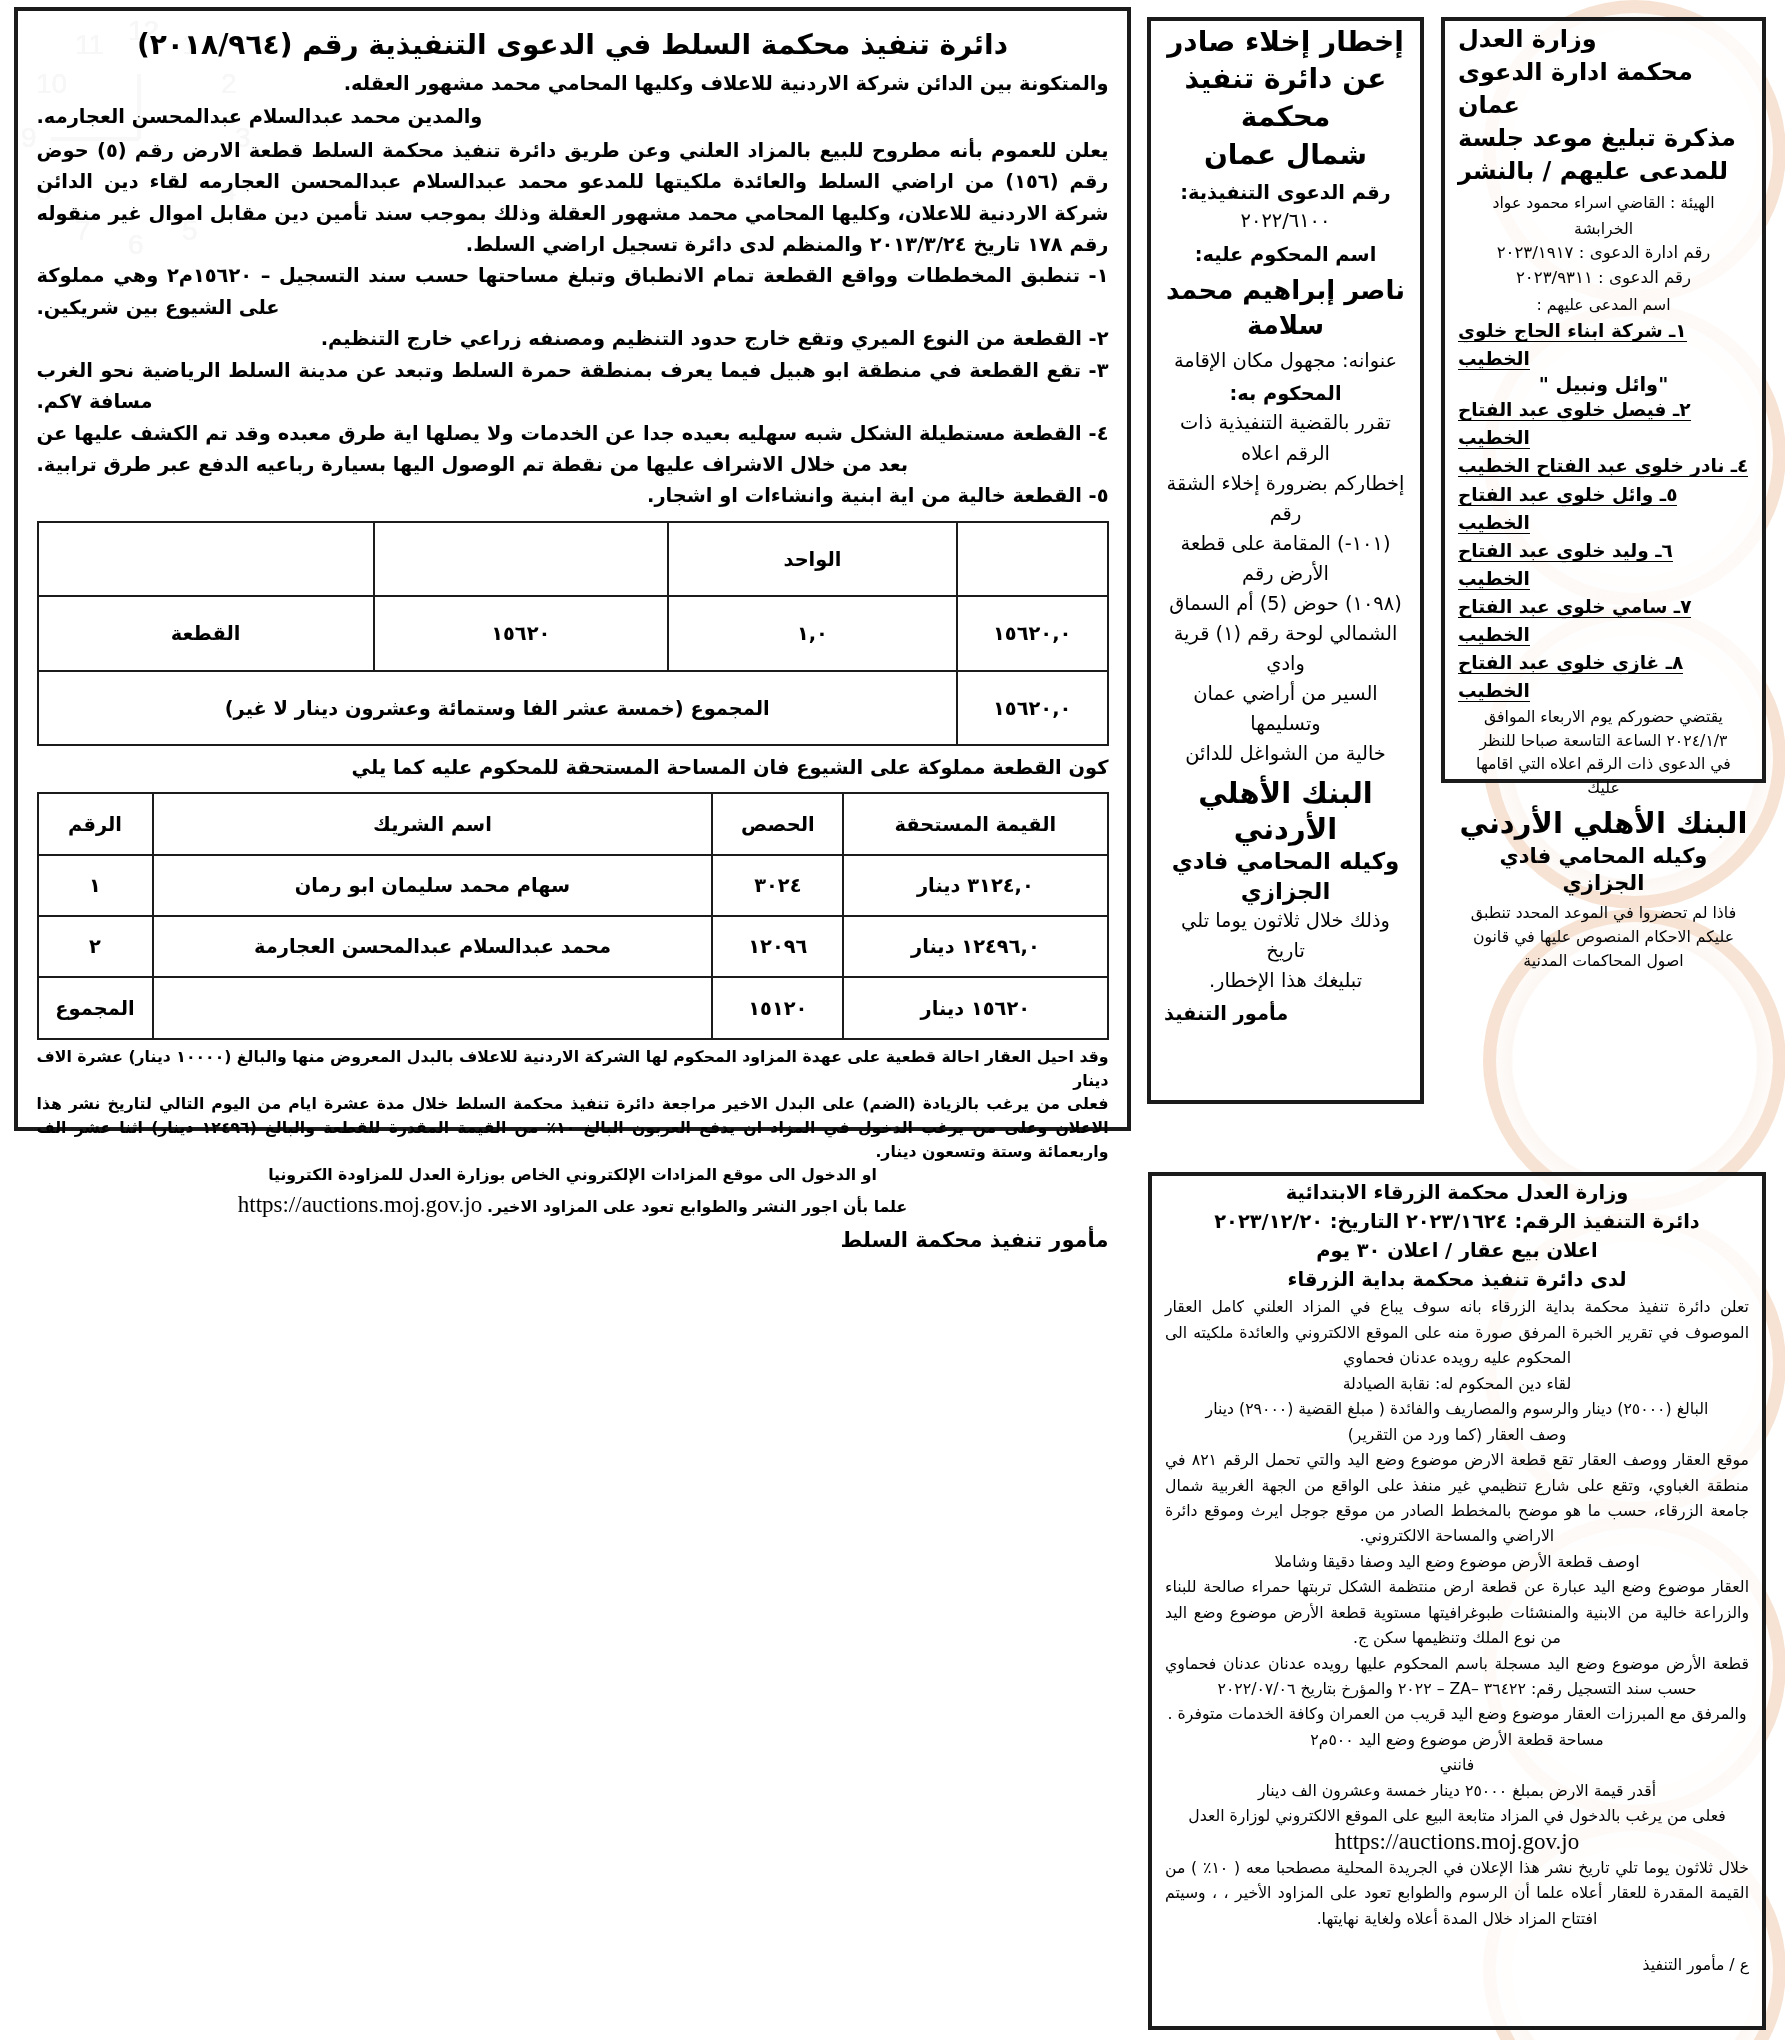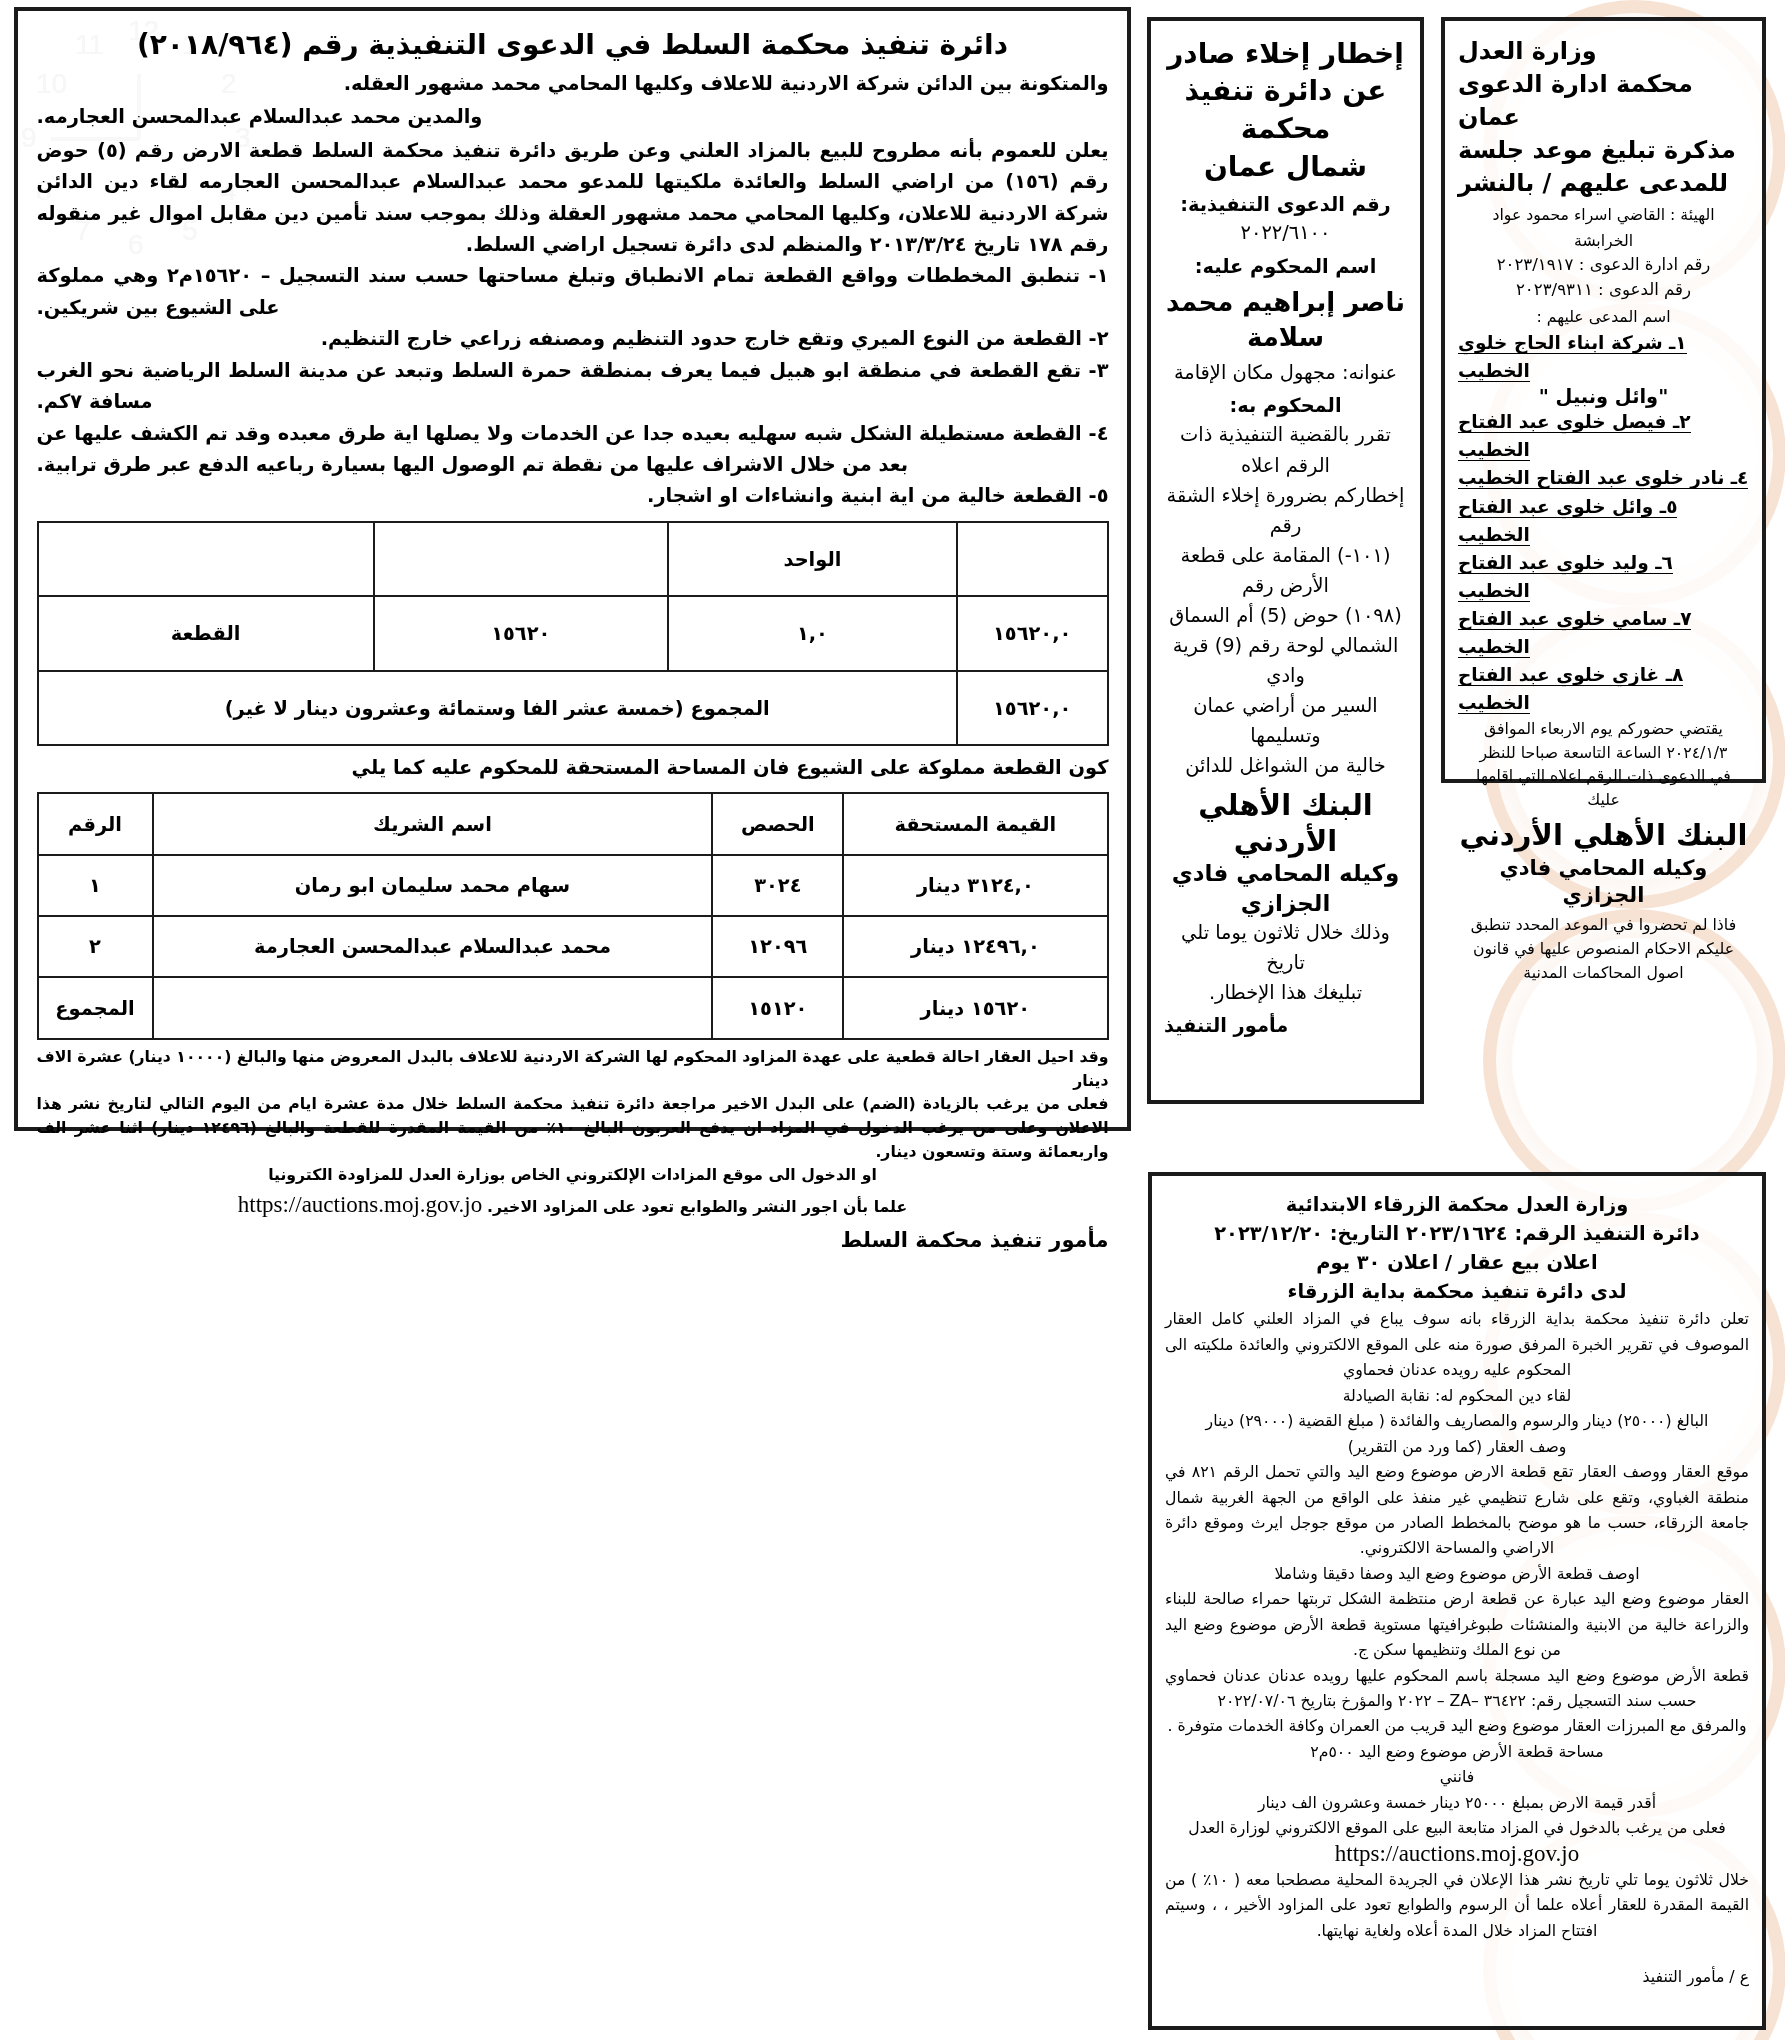--- a/index.html
+++ b/index.html
@@ -39,21 +39,21 @@
   }
 
   
   .sheet { position: absolute; inset: 0; z-index: 2; }
 
   .box {
     position: absolute;
     border: 4.6px solid #1b1b1b;
     background: rgba(255,255,255,0.80);
     box-sizing: border-box;
-    padding: 14px 13px;
+    padding: 2px 13px;
   }
 
   
   #box-moj-amman  { right: 20px;  top: 16.6px;   width: 325px;  height: 766px; }
   
   #box-eviction   { right: 362px; top: 16.6px;   width: 277px;  height: 1087px; }
   
   #box-salt       { right: 655px; top: 7.4px;    width: 1117px; height: 1124px; }
   
   #box-zarqa      { right: 20px;  top: 1172px; width: 618px;  height: 858px; }
@@ -277,21 +277,21 @@
 
     <div class="lbl">اسم المحكوم عليه:</div>
     <div class="name">ناصر إبراهيم محمد سلامة</div>
     <div class="val">عنوانه: مجهول مكان الإقامة</div>
     <div class="lbl">المحكوم به:</div>
 
     <div class="body">تقرر بالقضية التنفيذية ذات الرقم اعلاه</div>
     <div class="body">إخطاركم بضرورة إخلاء الشقة رقم</div>
     <div class="body">(١٠١-) المقامة على قطعة الأرض رقم</div>
     <div class="body">(١٠٩٨) حوض (5) أم السماق</div>
-    <div class="body">الشمالي لوحة رقم (9) قرية وادي</div>
+    <div class="body">الشمالي لوحة رقم (١) قرية وادي</div>
     <div class="body">السير من أراضي عمان وتسليمها</div>
     <div class="body">خالية من الشواغل للدائن</div>
 
     <div class="bank">البنك الأهلي الأردني</div>
     <div class="lawyer">وكيله المحامي فادي الجزازي</div>
 
     <div class="body">وذلك خلال ثلاثون يوما تلي تاريخ</div>
     <div class="body">تبليغك هذا الإخطار.</div>
     <div class="sig">مأمور التنفيذ</div>
   </div>

